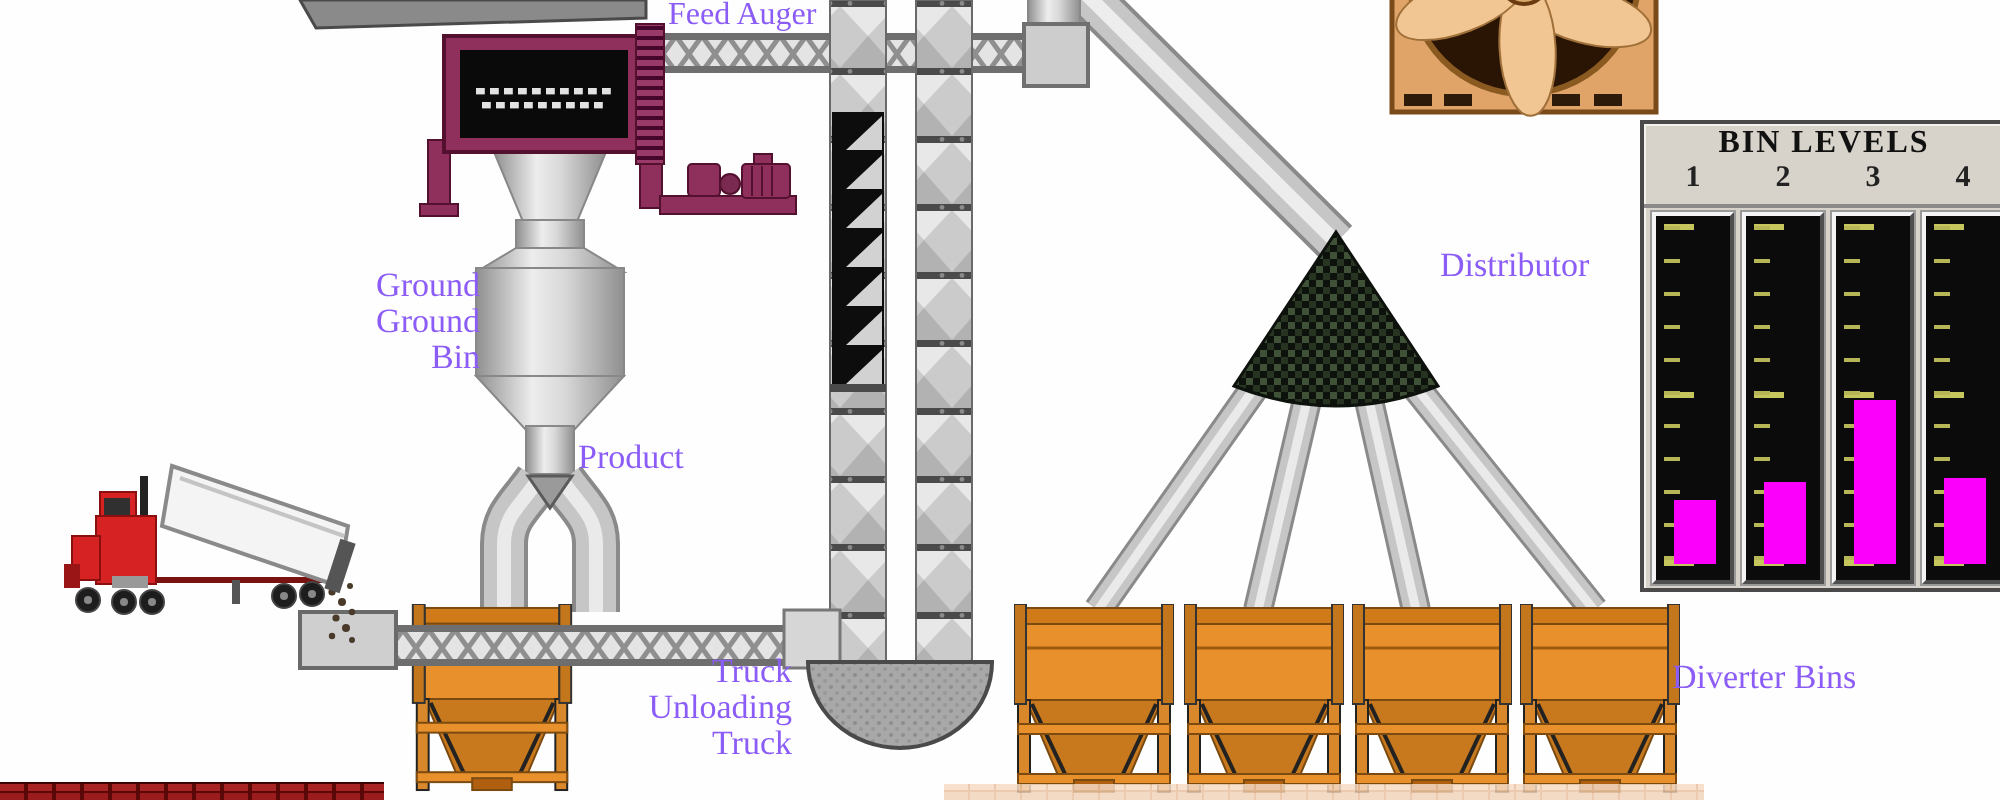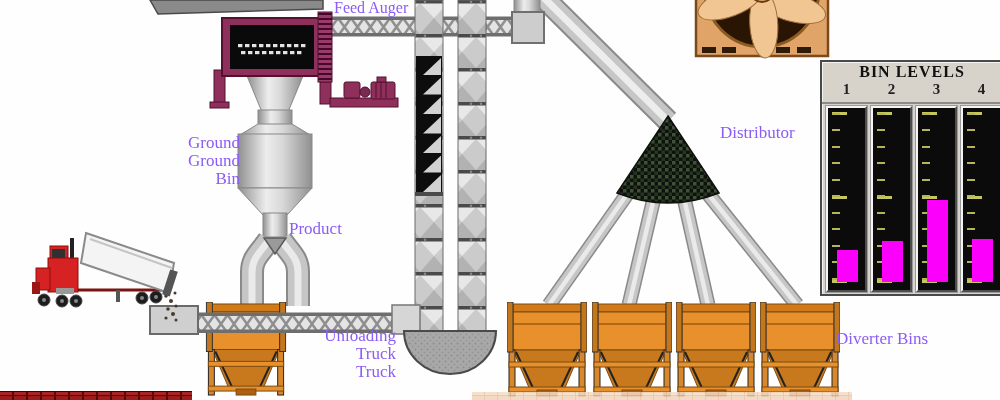--- a/index.html
+++ b/index.html
@@ -290,22 +290,22 @@
 </svg>
 
 <div class="lbl" style="left:334px;top:-1px;font-size:16px;">Feed Auger</div>
 <div class="lbl center" style="left:168px;top:134px;width:72px;">
   <div>Ground</div>
   <div>Ground</div>
   <div>Bin</div>
 </div>
 <div class="lbl" style="left:289px;top:220px;">Product</div>
 <div class="lbl center" style="left:304px;top:327px;width:92px;">
+  <div>Truck</div>
   <div>Unloading</div>
-  <div>Truck</div>
   <div>Truck</div>
 </div>
 <div class="lbl" style="left:720px;top:124px;font-family:Liberation Serif, serif;">Distributor</div>
 <div class="lbl" style="left:836px;top:330px;">Diverter Bins</div>
 
 <div class="panel">
   <div class="panel-header">
     <div class="panel-title">BIN LEVELS</div>
     <span class="panel-num" style="left:4px;">1</span>
     <span class="panel-num" style="left:49px;">2</span>

